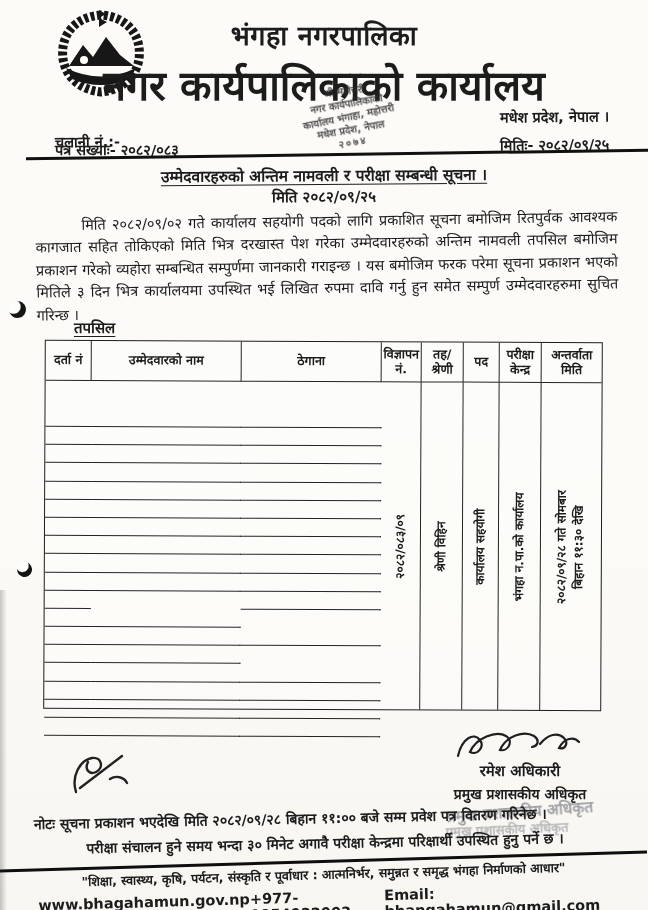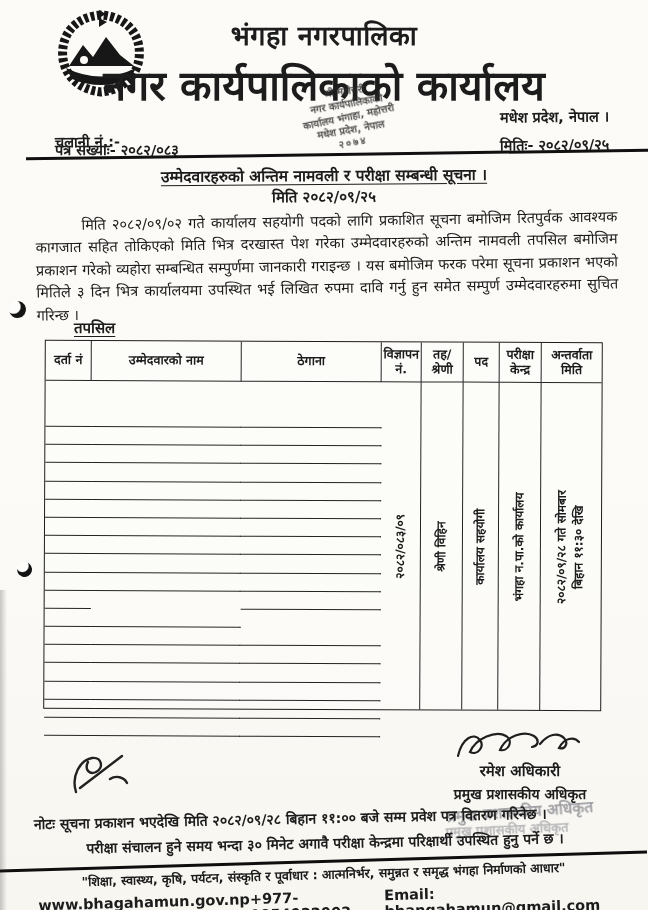--- a/index.html
+++ b/index.html
@@ -173,21 +173,20 @@
       <div class="gcell cell c2" style="grid-area: 11 / 3;">भंगहा न.पा. ४ महोत्तरी</div>
       <div class="gcell cell c0" style="grid-area: 12 / 1;">१७</div>
       <div class="gcell cell c2" style="grid-area: 12 / 3;">भंगहा न.पा. २ महोत्तरी</div>
       <div class="gcell cell c0" style="grid-area: 13 / 1;">१८</div>
       <div class="gcell cell c1" style="grid-area: 13 / 2;">श्री कल्पना कुमारी चौधरी</div>
       <div class="gcell cell c0" style="grid-area: 14 / 1; padding-left: 32px;">१९</div>
       <div class="gcell cell c1" style="grid-area: 14 / 2;">श्री प्रियंका कुमारी सिंह</div>
       <div class="gcell cell c2" style="grid-area: 14 / 3;">भंगहा न.पा. २ महोत्तरी</div>
       <div class="gcell cell c0" style="grid-area: 15 / 1;">२१</div>
       <div class="gcell cell c1" style="grid-area: 15 / 2;">श्री नीभा कुमारी यादव</div>
-      <div class="gcell cell c2" style="grid-area: 15 / 3;">भंगहा न.पा. ९ महोत्तरी</div>
       <div class="gcell cell c0" style="grid-area: 16 / 1;">२२</div>
       <div class="gcell cell c1" style="grid-area: 16 / 2;">श्री सुशिल राम</div>
       <div class="gcell cell c2" style="grid-area: 16 / 3;">भंगहा न.पा. ४ महोत्तरी</div>
       <div class="gcell cell c0" style="grid-area: 17 / 1;">२३</div>
       <div class="gcell cell c1" style="grid-area: 17 / 2;">श्री रविना कुमारी मण्डल</div>
       <div class="gcell cell c2" style="grid-area: 17 / 3;">भंगहा न.पा. २ महोत्तरी</div>
       <div class="gcell cell c0" style="grid-area: 18 / 1;">२६</div>
       <div class="gcell cell c1" style="grid-area: 18 / 2;">श्री सिद्धान्त राय</div>
       <div class="gcell cell c2" style="grid-area: 18 / 3;">भंगहा न.पा. ६ महोत्तरी</div>
       <div class="gcell cell c0" style="grid-area: 19 / 1;">२७</div>

